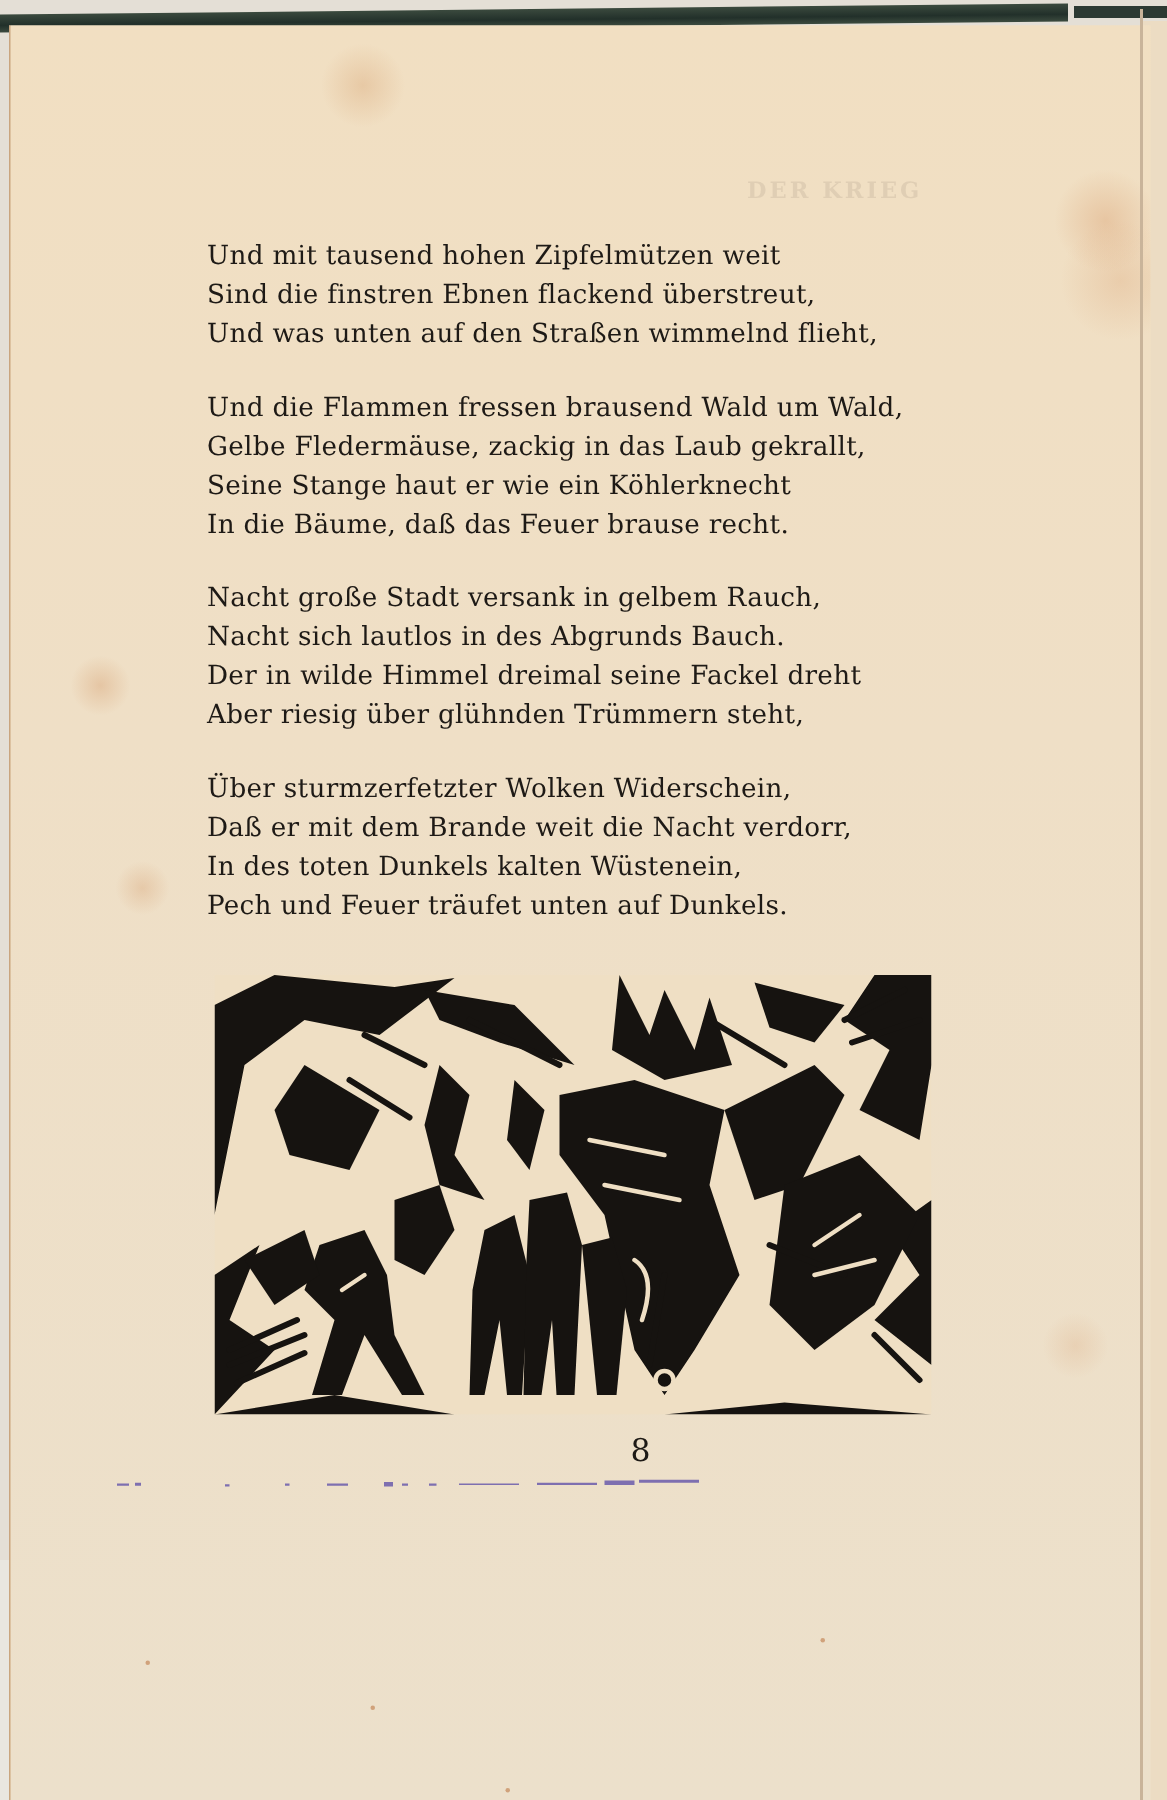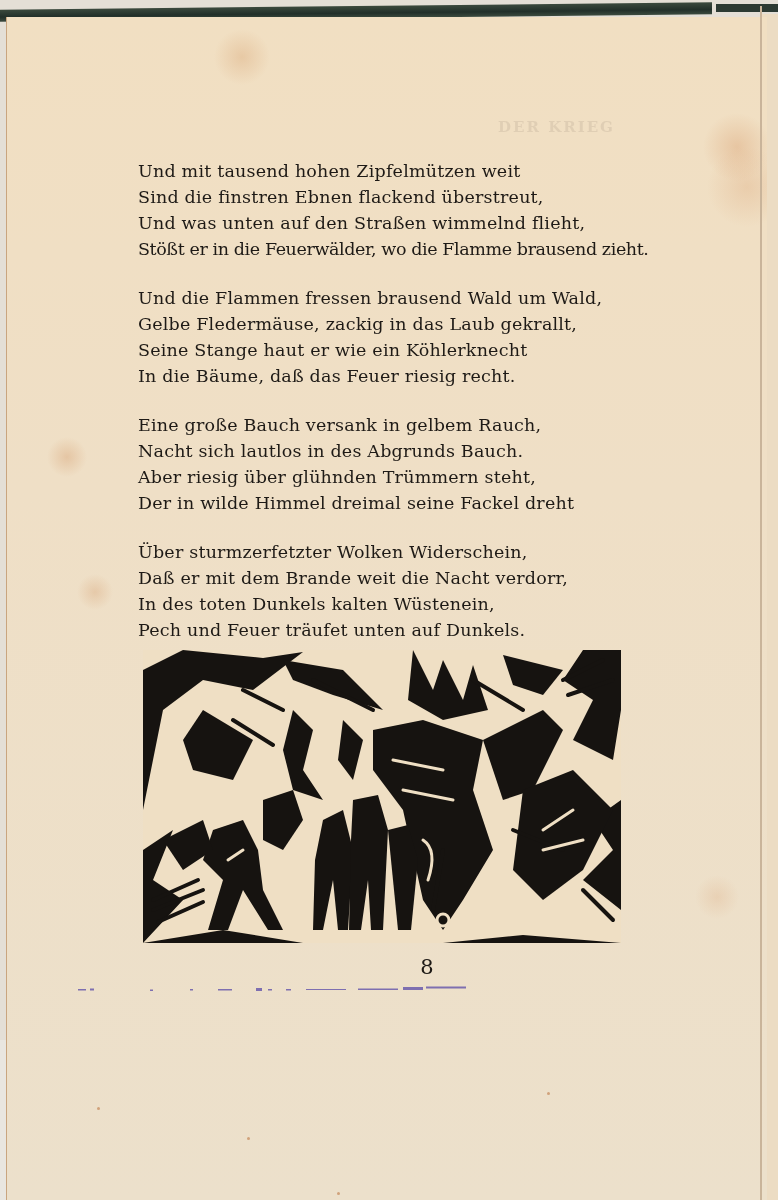--- a/index.html
+++ b/index.html
@@ -128,33 +128,32 @@
   </div>
   <div class="page-edge-right"></div>
 
   <div class="show-through">DER KRIEG</div>
 
   <div class="poem">
     <div class="stanza">
       <span class="line">Und mit tausend hohen Zipfelmützen weit</span>
       <span class="line">Sind die finstren Ebnen flackend überstreut,</span>
       <span class="line">Und was unten auf den Straßen wimmelnd flieht,</span>
-      <span class="line" style="letter-spacing:-0.4px">Stößt er in die Feuerwälder, wo die Flamme brausend zieht.</span>
     </div>
     <div class="stanza">
       <span class="line">Und die Flammen fressen brausend Wald um Wald,</span>
       <span class="line">Gelbe Fledermäuse, zackig in das Laub gekrallt,</span>
       <span class="line">Seine Stange haut er wie ein Köhlerknecht</span>
-      <span class="line">In die Bäume, daß das Feuer riesig recht.</span>
-    </div>
-    <div class="stanza">
-      <span class="line">Eine große Bauch versank in gelbem Rauch,</span>
+      <span class="line">In die Bäume, daß das Feuer brause recht.</span>
+    </div>
+    <div class="stanza">
+      <span class="line">Nacht große Stadt versank in gelbem Rauch,</span>
       <span class="line">Nacht sich lautlos in des Abgrunds Bauch.</span>
+      <span class="line">Der in wilde Himmel dreimal seine Fackel dreht</span>
       <span class="line">Aber riesig über glühnden Trümmern steht,</span>
-      <span class="line">Der in wilde Himmel dreimal seine Fackel dreht</span>
     </div>
     <div class="stanza">
       <span class="line">Über sturmzerfetzter Wolken Widerschein,</span>
       <span class="line">Daß er mit dem Brande weit die Nacht verdorr,</span>
       <span class="line">In des toten Dunkels kalten Wüstenein,</span>
       <span class="line">Pech und Feuer träufet unten auf Dunkels.</span>
     </div>
   </div>
 
   <svg class="woodcut" viewBox="0 0 478 293" xmlns="http://www.w3.org/2000/svg">

